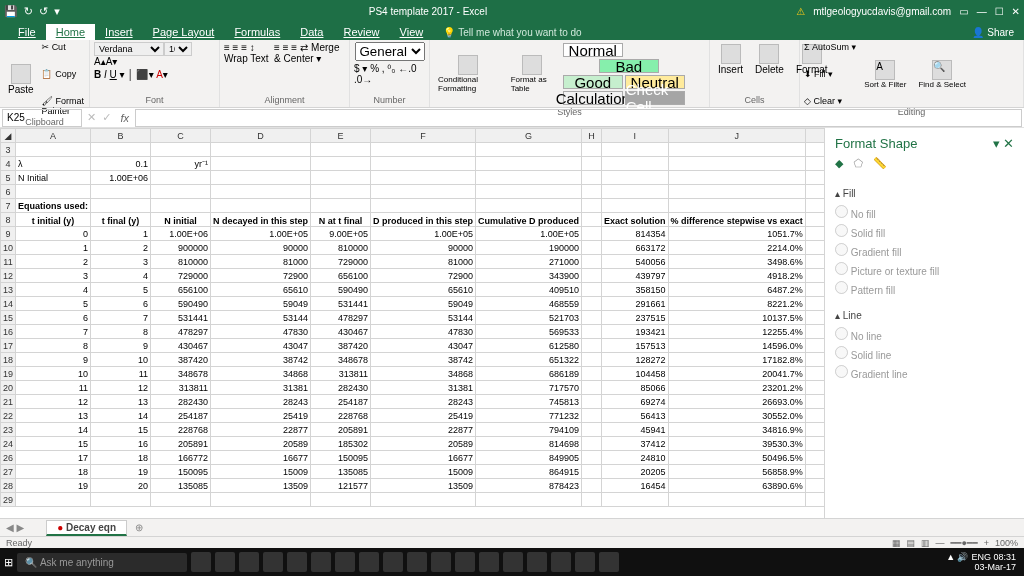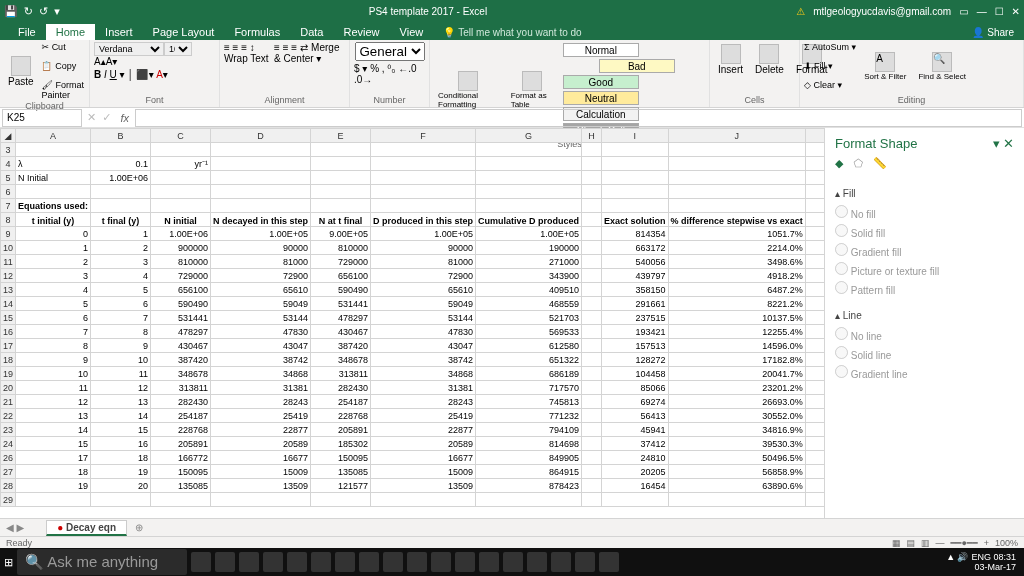--- a/index.html
+++ b/index.html
@@ -4,33 +4,33 @@
 <style>
 * { margin:0; padding:0; box-sizing:border-box; font-family:"Segoe UI",Arial,sans-serif; }
 body { width:1024px; height:576px; background:#fff; overflow:hidden; font-size:11px; }
 .titlebar { height:22px; background:#1e6f46; color:#fff; display:flex; align-items:center; padding:0 4px; font-size:10px; }
 .titlebar .qat { display:flex; gap:6px; }
 .titlebar .qat span { font-size:11px; }
 .titlebar .center { flex:1; text-align:center; }
 .titlebar .right { display:flex; gap:8px; align-items:center; }
 .titlebar .warn { color:#f0c419; }
 .tabs { height:18px; background:#1e6f46; display:flex; align-items:flex-end; padding-left:8px; font-size:11px; }
-.tab { padding:2px 10px; color:#fff; cursor:pointer; }
+.tab { padding:2px 10px; color:#fff; cursor:pointer;text-decoration:underline; }
 .tab.active { background:#fff; color:#217346; }
 .tell { color:#cfe8da; padding:2px 10px; font-size:10px; }
 .share { margin-left:auto; color:#fff; padding:2px 10px; font-size:10px; }
 .ribbon { height:68px; background:#f3f2f1; border-bottom:1px solid #d4d4d4; display:flex; font-size:10px; }
 .group { border-right:1px solid #e1e1e1; padding:2px 4px; display:flex; flex-direction:column; justify-content:space-between; }
 .group-body { display:flex; gap:4px; align-items:center; }
 .group-label { text-align:center; color:#666; font-size:9px; padding-top:1px; }
 .big-btn { display:flex; flex-direction:column; align-items:center; padding:2px 4px; }
 .big-btn .icn { width:20px; height:20px; background:#ddd; border:1px solid #bbb; }
-.small-stack { display:flex; flex-direction:column; gap:9px; font-size:9px; }
+.small-stack { display:flex; flex-direction:column; gap:17px; font-size:9px; }
 .font-box select, .font-box input { font-size:9px; border:1px solid #ccc; }
-.style-cell { width:76px; height:14px; border:1px solid #aaa; font-size:10px; display:inline-flex; align-items:center; justify-content:center; margin:1px; }
+.style-cell { width:60px; height:14px; border:1px solid #aaa; font-size:15px; display:inline-flex; align-items:center; justify-content:center; margin:1px; }
 .namebox-row { height:20px; background:#fff; border-bottom:1px solid #e1e1e1; display:flex; align-items:center; }
 .namebox { width:80px; height:18px; border:1px solid #ccc; margin:0 2px; font-size:10px; padding:0 4px; display:flex; align-items:center; }
 .fx { padding:0 6px; color:#666; font-style:italic; }
 .formula-bar { flex:1; height:18px; border:1px solid #ccc; margin-right:2px; }
 .main { display:flex; height:calc(576px - 22px - 18px - 68px - 20px - 18px - 12px - 28px); }
 .sheet { flex:1; overflow:hidden; position:relative; }
 .grid { border-collapse:collapse; font-family:Verdana,sans-serif; font-size:9px; }
 .grid th, .grid td { border:1px solid #d4d4d4; height:14px; padding:0 2px; white-space:nowrap; text-align:right; }
 .grid th { background:#f0f0f0; color:#333; font-weight:normal; text-align:center; }
 .grid .rowhead { background:#f0f0f0; text-align:center; width:24px; }
@@ -41,21 +41,21 @@
 .panel h3 { font-size:13px; font-weight:normal; color:#217346; display:flex; justify-content:space-between; }
 .panel .sect { margin-top:8px; font-size:11px; }
 .panel .opt { display:block; color:#999; padding:2px 0; font-size:10px; }
 .panel .hdr { color:#444; font-size:10px; padding:4px 0; }
 .sheet-tabs { height:18px; background:#f3f2f1; border-top:1px solid #d4d4d4; display:flex; align-items:center; font-size:10px; }
 .stab { padding:1px 10px; border:1px solid #ccc; background:#fff; margin-left:16px; }
 .stab.active { border-bottom:2px solid #217346; font-weight:bold; color:#444; }
 .statusbar { height:12px; background:#f3f2f1; border-top:1px solid #d4d4d4; font-size:9px; display:flex; align-items:center; padding:0 6px; color:#666; }
 .statusbar .r { margin-left:auto; display:flex; gap:6px; }
 .taskbar { height:28px; background:#101010; display:flex; align-items:center; padding:0 4px; gap:4px; }
-.taskbar .search { flex:0 0 170px; background:#2b2b2b; color:#999; font-size:15px; padding:4px 8px; border-radius:2px; }
+.taskbar .search { flex:0 0 170px; background:#2b2b2b; color:#999; font-size:10px; padding:4px 8px; border-radius:2px; }
 .taskbar .ticn { width:20px; height:20px; background:#333; border-radius:2px; }
 .taskbar .clock { margin-left:auto; color:#fff; font-size:9px; text-align:right; padding-right:4px; line-height:10px;}
 </style>
 </head>
 <body>
 
 <div class="titlebar">
   <div class="qat">
     <span>💾</span>
     <span>↻</span>
@@ -129,21 +129,21 @@
       <div class="big-btn">
           <div class="icn"></div>
           <span style="font-size:8px">Conditional Formatting</span>
         </div>
       <div class="big-btn">
           <div class="icn"></div>
           <span style="font-size:8px">Format as Table</span>
         </div>
       <div id="style-cells" style="display:flex;flex-wrap:wrap;width:190px">
           <div class="style-cell" style="background: rgb(255, 255, 255);">Normal</div>
-          <div class="style-cell" style="background: #fef9c3; margin-left: 37px;">Bad</div>
+          <div class="style-cell" style="background: #86efac; margin-left: 37px;">Bad</div>
           <div class="style-cell" style="background: rgb(198, 239, 206);">Good</div>
           <div class="style-cell" style="background: rgb(255, 235, 156);">Neutral</div>
           <div class="style-cell" style="background: rgb(242, 242, 242);">Calculation</div>
           <div class="style-cell" style="background: rgb(165, 165, 165); color: rgb(255, 255, 255);">Check Cell</div>
         </div>
     </div>
     <div class="group-label">Styles</div>
   </div>
   <div class="group" style="width:90px">
     <div class="group-body">

